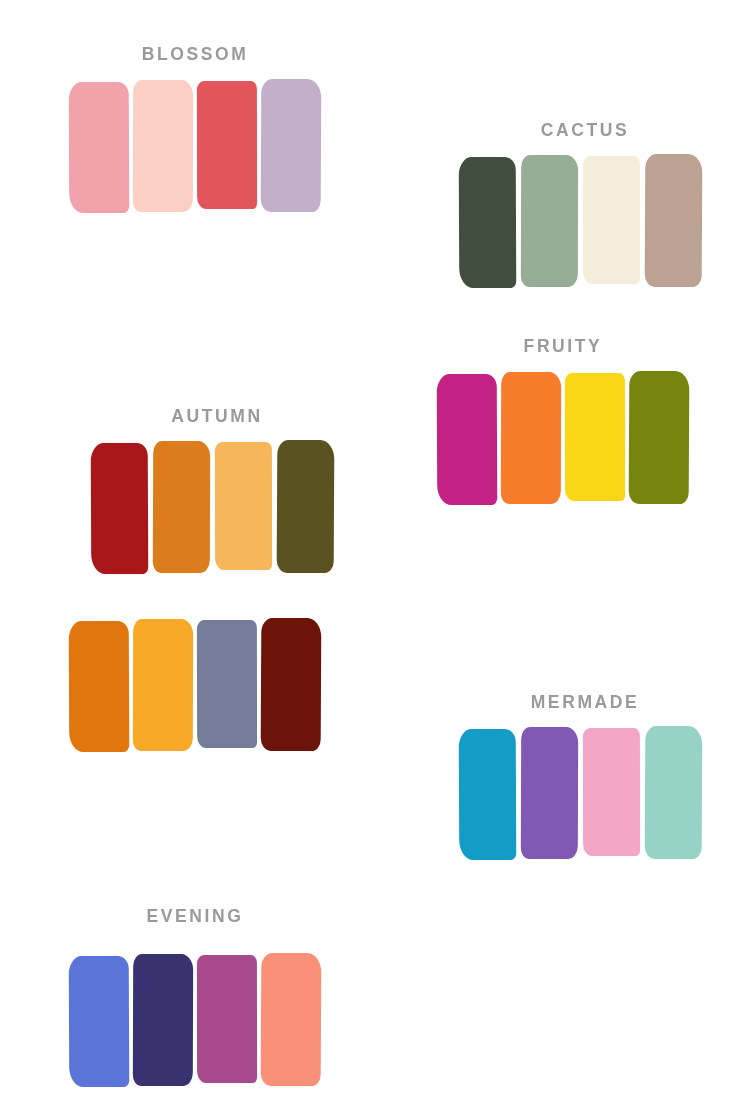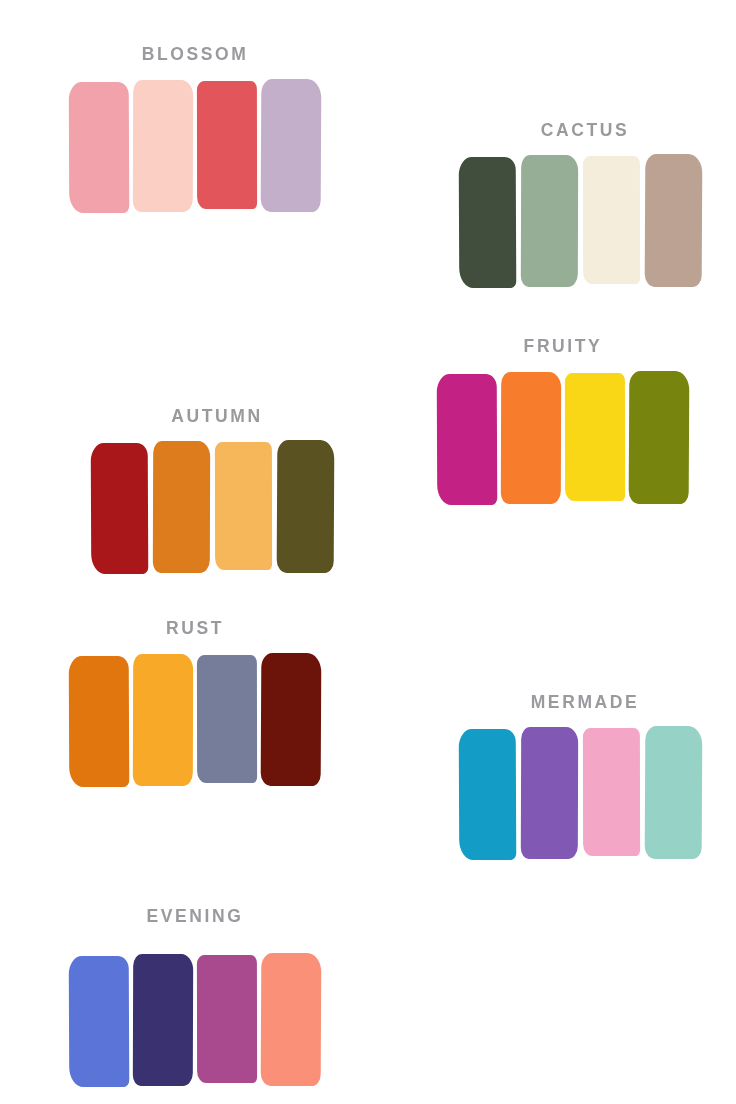--- a/index.html
+++ b/index.html
@@ -163,21 +163,20 @@
           </div>
           <div class="swatch">
             <div class="paint" style="background: rgb(249, 214, 22);"></div>
           </div>
           <div class="swatch">
             <div class="paint" style="background: rgb(119, 133, 14);"></div>
           </div>
         </div>
       </div>
       <div class="palette col-left row-3">
-        <div class="palette-title">RUST</div>
         <div class="swatch-row">
           <div class="swatch">
             <div class="paint" style="background: rgb(224, 118, 13);"></div>
           </div>
           <div class="swatch">
             <div class="paint" style="background: rgb(248, 169, 39);"></div>
           </div>
           <div class="swatch">
             <div class="paint" style="background: rgb(117, 125, 154);"></div>
           </div>

